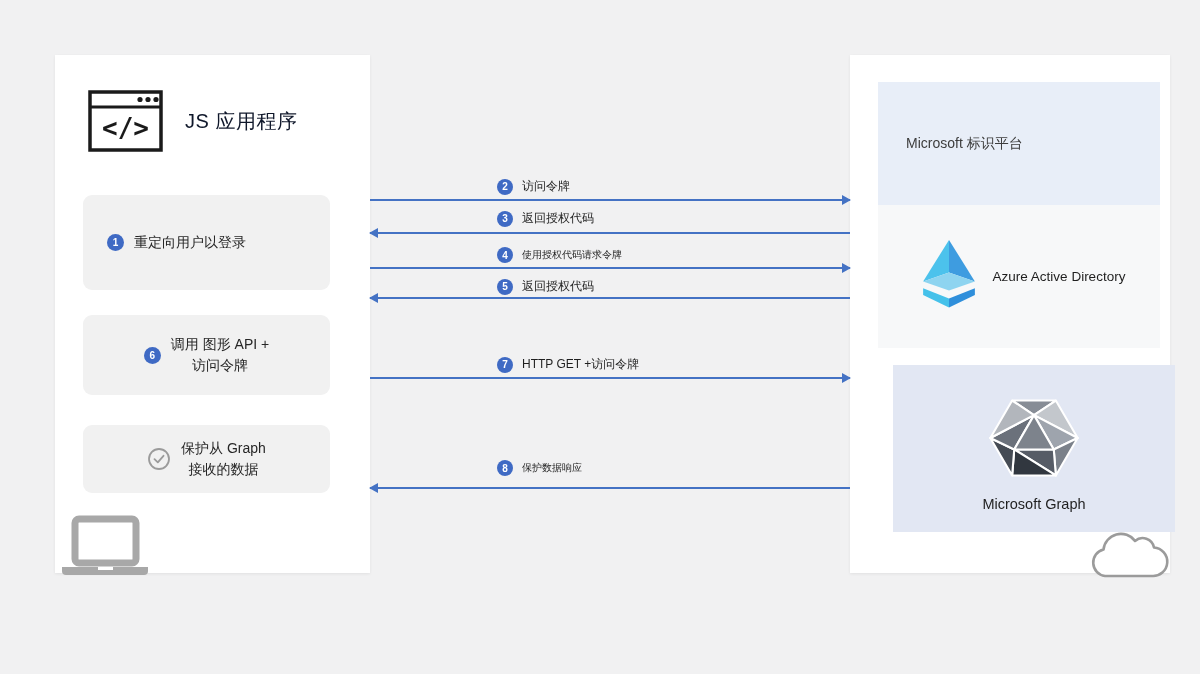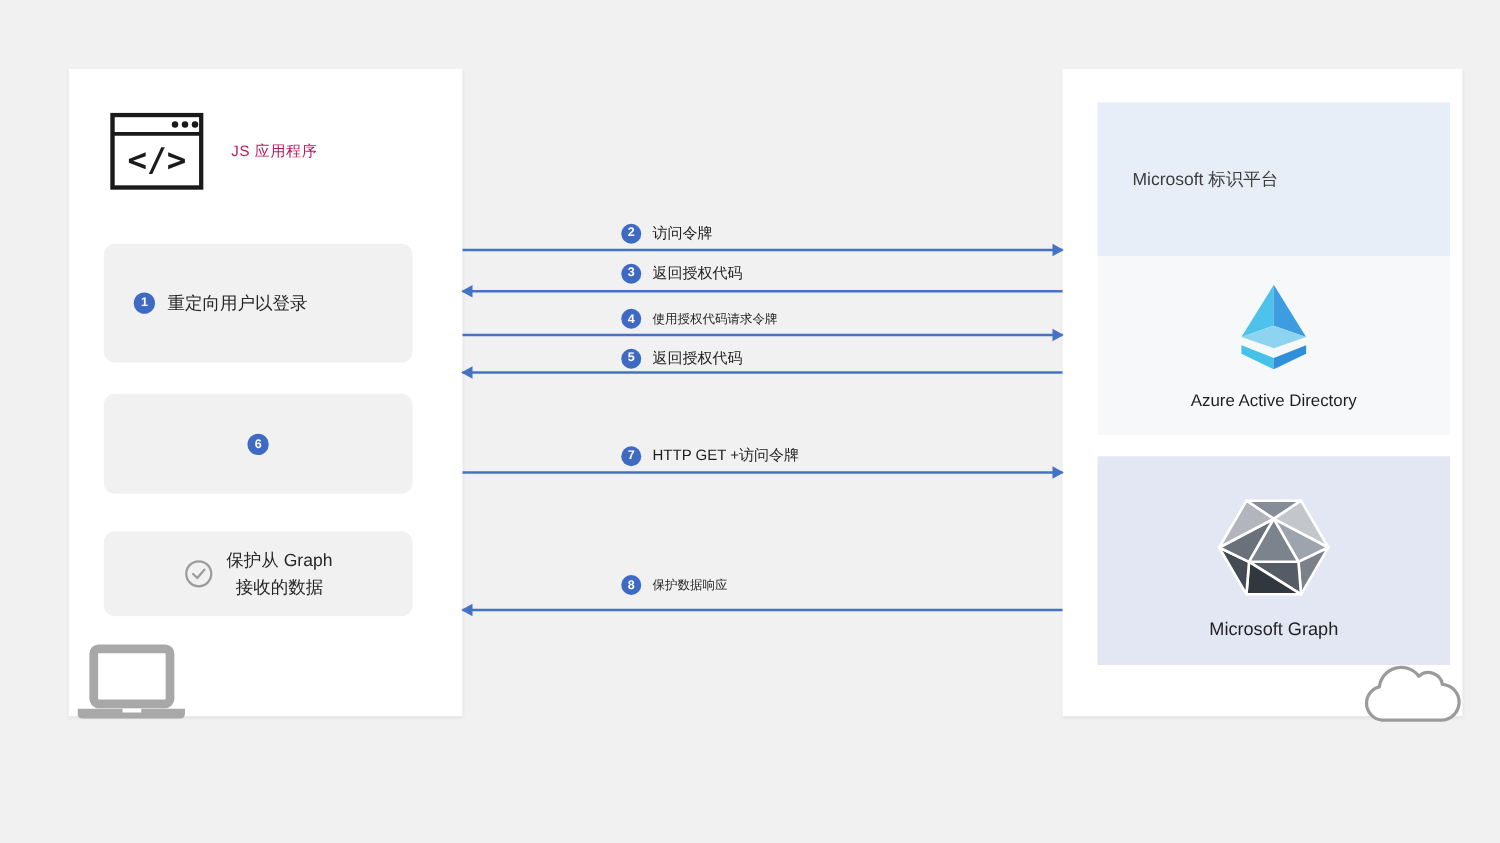--- a/index.html
+++ b/index.html
@@ -14,21 +14,21 @@
   .panel {
     position:absolute;
     background:#ffffff;
     box-shadow:0 1px 3px rgba(0,0,0,0.07);
   }
   #left-panel  { left:55px;  top:55px; width:315px; height:518px; }
   #right-panel { left:850px; top:55px; width:320px; height:518px; }
 
   
   .app-header { position:absolute; left:88px; top:90px; display:flex; align-items:center; gap:22px; }
-  .app-title { font-size:12px; color:#be185d; letter-spacing:0.5px; }
+  .app-title { font-size:20px; color:#0f172a; letter-spacing:0.5px; }
 
   
   .step-box {
     position:absolute;
     left:83px; width:247px;
     background:#f1f1f1;
     border-radius:9px;
     display:flex; align-items:center; justify-content:center;
     gap:10px;
     font-size:14px; color:#262626;
@@ -58,22 +58,22 @@
   .arrow-label {
     position:absolute; left:497px;
     display:flex; align-items:center; gap:9px;
     font-size:12px; color:#1f1f1f;
   }
   .arrow-label .badge { width:16px; height:16px; }
 
   
   .rbox { position:absolute; left:878px; width:282px; }
   #identity-box { top:82px;  height:123px; background:#e8eef8; display:flex; align-items:center; padding-left:28px; font-size:14px; color:#3d3d3d; }
-  #aad-box      { top:205px; height:143px; background:#f7f8f9; display:flex; flex-direction:column; align-items:center; justify-content:center; gap:8px; }
-  #graph-box    { top:365px; height:167px; background:#e2e7f3; display:flex; flex-direction:column; align-items:center; justify-content:center; gap:6px; }
+  #aad-box      { top:205px; height:143px; background:#f7f8f9; display:flex; align-items:center; justify-content:center; gap:8px; }
+  #graph-box    { top:365px; height:167px; background:#e2e7f3; display:flex; flex-direction:column; align-items:center; justify-content:center; gap:6px;margin-left:15px; }
   .rbox-label { font-size:13.5px; color:#1f1f1f; }
   #graph-box .rbox-label { font-size:14.5px; }
 
   
   #laptop { position:absolute; left:62px; top:515px; }
   #cloud  { position:absolute; left:1084px; top:530px; }
 
   .icon { display:inline-block; line-height:0; }
 </style>
 </head>
@@ -96,20 +96,24 @@
   <span class="app-title">JS 应用程序</span>
 </div>
 
 <div id="step-1" class="step-box">
   <span class="badge">1</span>
   <span class="step-text">重定向用户以登录</span>
 </div>
 
 <div id="step-2" class="step-box">
   <span class="badge">6</span>
+  <span class="step-text">
+    <div>调用 图形 API +</div>
+    <div>访问令牌</div>
+  </span>
 </div>
 
 <div id="step-3" class="step-box">
   <span class="icon">
     <svg width="24" height="24" viewBox="0 0 24 24">
       <circle cx="12" cy="12" r="10" fill="none" stroke="#9b9b9b" stroke-width="1.8"></circle>
       <polyline points="7.5,12.2 10.8,15.4 16.5,8.8" fill="none" stroke="#9b9b9b" stroke-width="1.8" stroke-linecap="round" stroke-linejoin="round"></polyline>
     </svg>
   </span>
   <span class="step-text">

